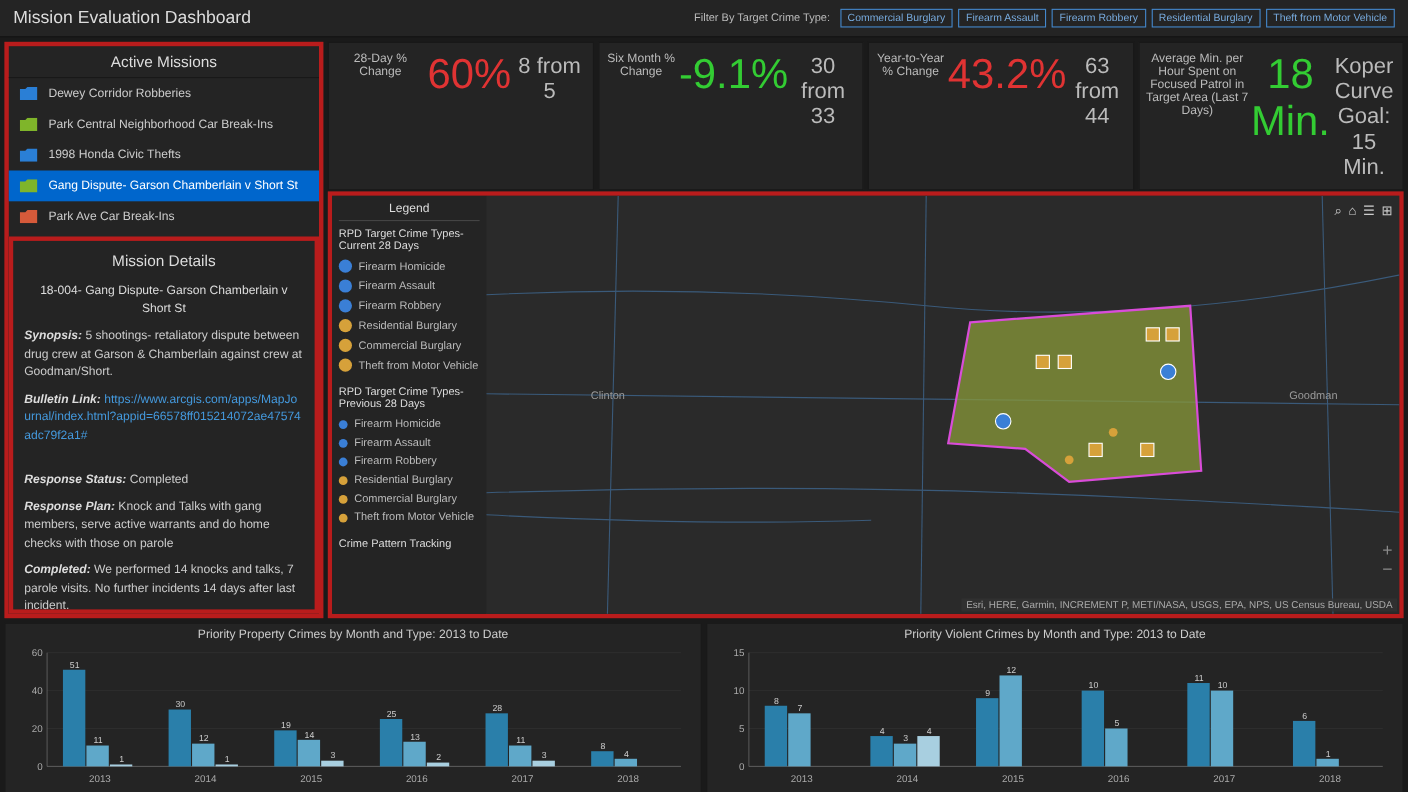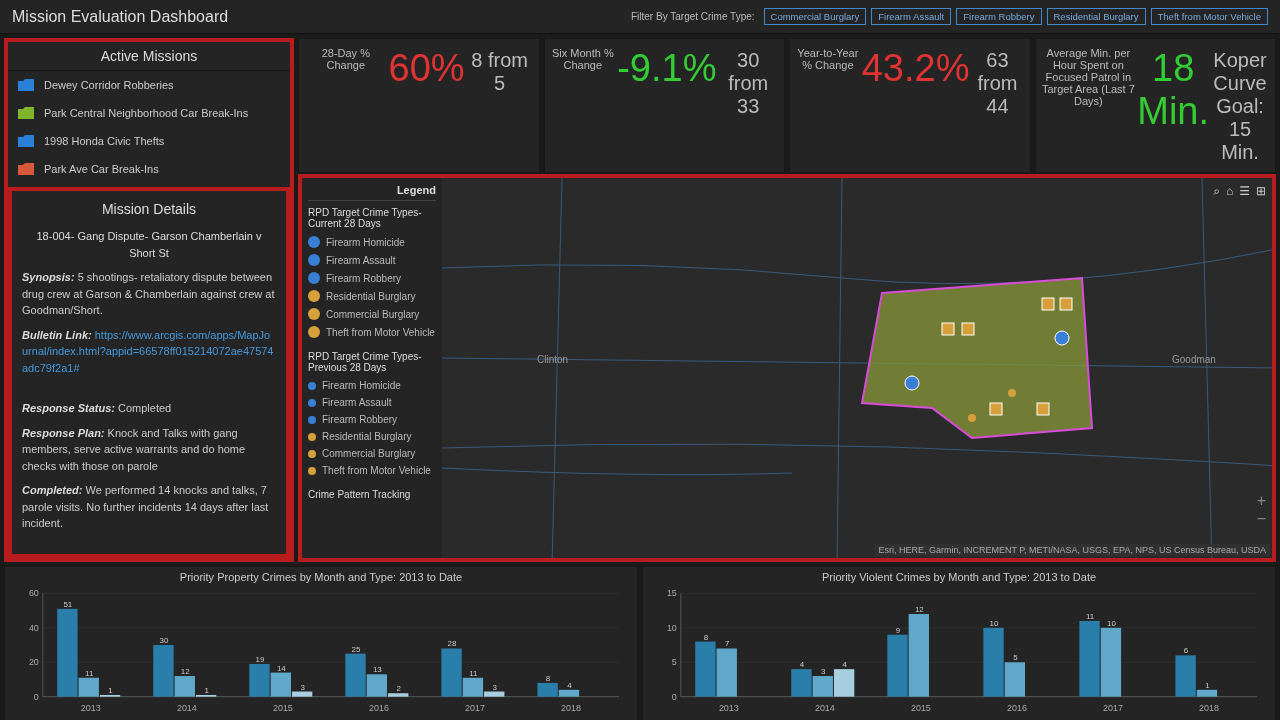--- a/index.html
+++ b/index.html
@@ -21,21 +21,21 @@
 .dlink{color:#4499dd;word-break:break-all}
 .metrics{display:grid;grid-template-columns:repeat(4,1fr);gap:4px}
 .metric{background:#242424;border:1px solid #181818;text-align:center;padding:8px 4px;display:flex;flex-direction:row;justify-content:center}
 .mlabel{font-size:11px;color:#bbb;margin-bottom:4px}
 .mval{font-size:38px;font-weight:300}
 .msub{font-size:20px;color:#bbb;font-weight:400;margin-top:2px}
 .red{color:#e03333}
 .green{color:#33cc33}
 .mapwrap{display:grid;grid-template-columns:140px 1fr;gap:0}
 .legend{background:#242424;padding:6px;font-size:10px;color:#bbb;overflow:hidden}
-.lhead{text-align:right;font-weight:700;color:#ddd;padding-bottom:4px;border-bottom:1px solid #444;margin-bottom:6px;font-size:11px}
+.lhead{text-align:center;font-weight:400;color:#ddd;padding-bottom:4px;border-bottom:1px solid #444;margin-bottom:6px;font-size:11px}
 .lsec{font-size:10px;color:#ddd;margin:4px 0}
 .litem{display:flex;align-items:center;padding:3px 0;font-size:10px}
 .ldot{width:12px;height:12px;border-radius:50%;margin-right:6px;flex-shrink:0}
 .map{background:#2a2a2a;position:relative;overflow:hidden}
 .map svg{position:absolute;top:0;left:0}
 .mapbtns{position:absolute;top:6px;right:6px;display:flex;gap:6px;color:#ccc;font-size:12px}
 .mapbtns span{cursor:pointer}
 .zoom{position:absolute;right:6px;bottom:30px;color:#888;font-size:16px;line-height:18px;cursor:pointer}
 .attr{position:absolute;bottom:2px;right:2px;font-size:9px;color:#aaa;background:rgba(50,50,50,.8);padding:1px 4px}
 .poly{fill:#8a9a3a;fill-opacity:.75;stroke:#d94cd9;stroke-width:2}
@@ -81,20 +81,26 @@
           <span class="micon"><svg width="16" height="12">
               <path d="M0 2 L5 2 L7 0 L16 0 L16 12 L0 12 Z" fill="#7fb52a"></path>
             </svg></span>
           <span>Park Central Neighborhood Car Break-Ins</span>
         </div>
         <div class="mitem">
           <span class="micon"><svg width="16" height="12">
               <path d="M0 2 L5 2 L7 0 L16 0 L16 12 L0 12 Z" fill="#2a7fd6"></path>
             </svg></span>
           <span>1998 Honda Civic Thefts</span>
+        </div>
+        <div class="mitem sel">
+          <span class="micon"><svg width="16" height="12">
+              <path d="M0 2 L5 2 L7 0 L16 0 L16 12 L0 12 Z" fill="#7fb52a"></path>
+            </svg></span>
+          <span>Gang Dispute- Garson Chamberlain v Short St</span>
         </div>
         <div class="mitem">
           <span class="micon"><svg width="16" height="12">
               <path d="M0 2 L5 2 L7 0 L16 0 L16 12 L0 12 Z" fill="#d65a3a"></path>
             </svg></span>
           <span>Park Ave Car Break-Ins</span>
         </div>
       </div>
     <div class="panel details">
       <div class="phead" style="border:none;padding:0 0 4px">Mission Details</div>

